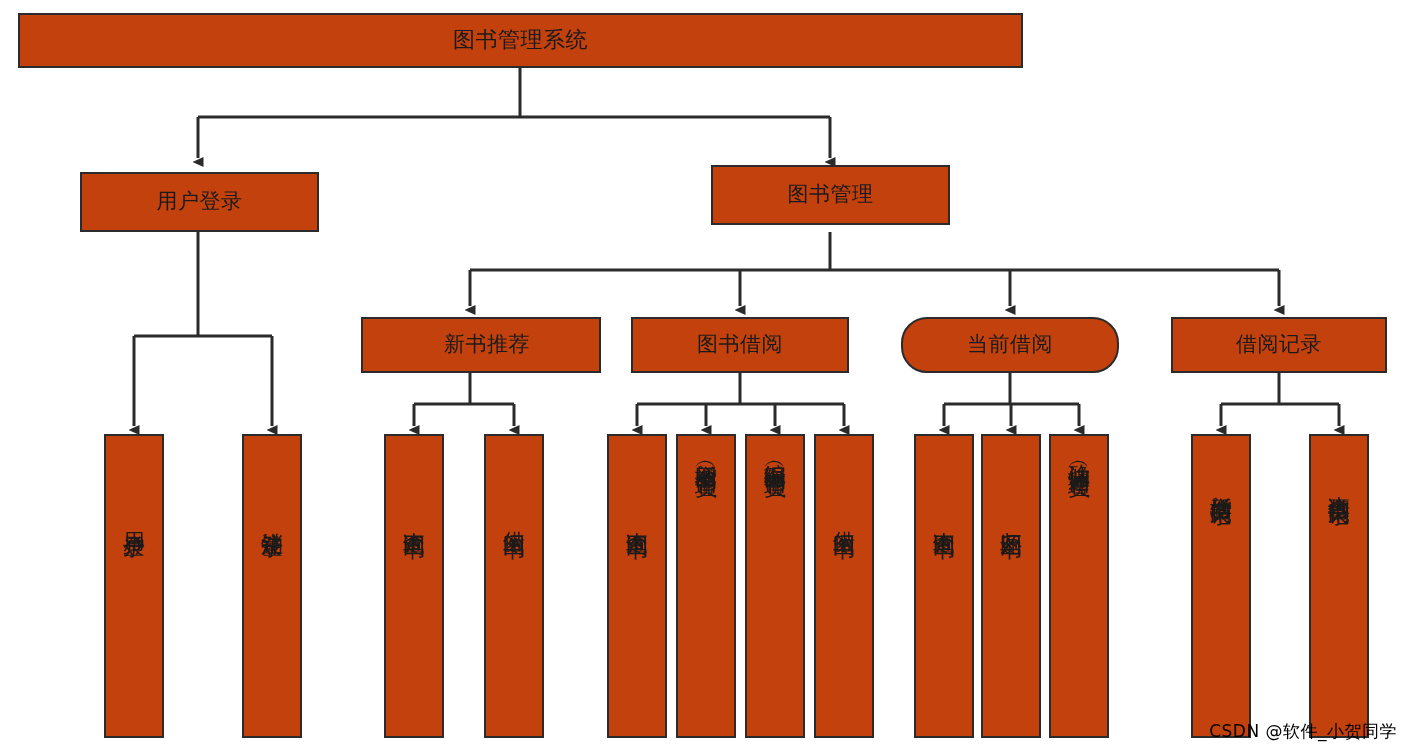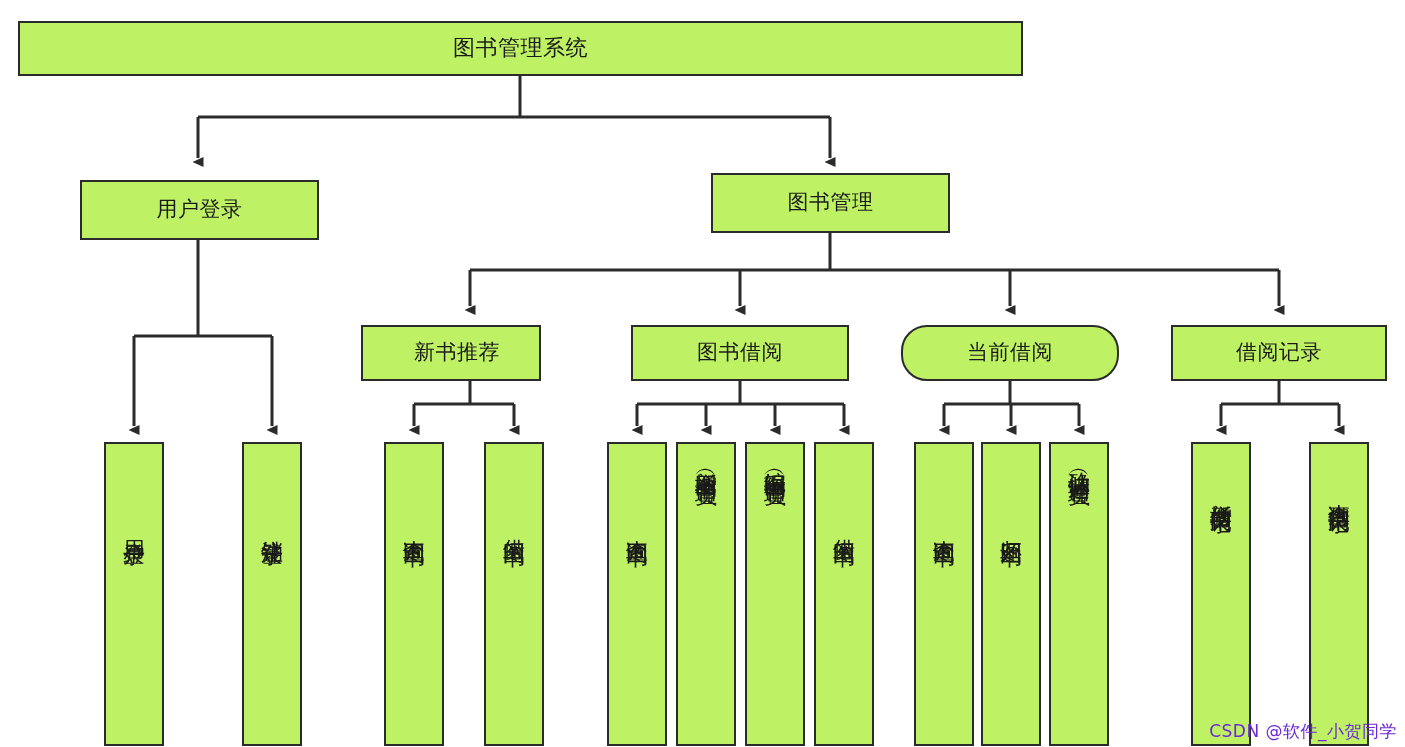--- a/index.html
+++ b/index.html
@@ -24,26 +24,25 @@
     left: 0;
     top: 0;
     width: 1405px;
     height: 747px;
     pointer-events: none;
   }
   .node {
     position: absolute;
     box-sizing: border-box;
     border: 2px solid #2b2b2b;
-    background: #bef264;
+    background: #c2410c;
     display: flex;
     align-items: center;
     justify-content: center;
     text-align: center;
-    margin-top: 8px;
   }
   .node.horiz {
     font-size: 21px;
     line-height: 1.2;
     letter-spacing: 0.5px;
   }
   .node.root {
     font-size: 22px;
   }
   .node.leaf {
@@ -58,21 +57,21 @@
     line-height: 1.28;
     letter-spacing: 2px;
     white-space: nowrap;
     display: block;
   }
   .watermark {
     position: absolute;
     right: 8px;
     bottom: 4px;
     font-size: 17px;
-    color: #6d28d9;
+    color: #000000;
     white-space: nowrap;
     letter-spacing: 0.5px;
   }
 </style>
 </head>
 <body>
 
 <div id="diagram">
 
   <svg class="connectors" viewBox="0 0 1405 747" xmlns="http://www.w3.org/2000/svg">
@@ -132,21 +131,21 @@
     <span>图书管理系统</span>
   </div>
 
   <div class="node horiz" style="left:80px; top:172px; width:239px; height:60px;">
     <span>用户登录</span>
   </div>
   <div class="node horiz" style="left:711px; top:165px; width:239px; height:60px;">
     <span>图书管理</span>
   </div>
 
-  <div class="node horiz" style="left:361px; top:317px; width:180px; height:56px;padding-left:12px;">
+  <div class="node horiz" style="left:361px; top:317px; width:240px; height:56px;padding-left:12px;">
     <span>新书推荐</span>
   </div>
   <div class="node horiz" style="left:631px; top:317px; width:218px; height:56px;">
     <span>图书借阅</span>
   </div>
   <div class="node horiz" style="left:901px; top:317px; width:218px; height:56px;border-radius:26px;">
     <span>当前借阅</span>
   </div>
   <div class="node horiz" style="left:1171px; top:317px; width:216px; height:56px;">
     <span>借阅记录</span>

